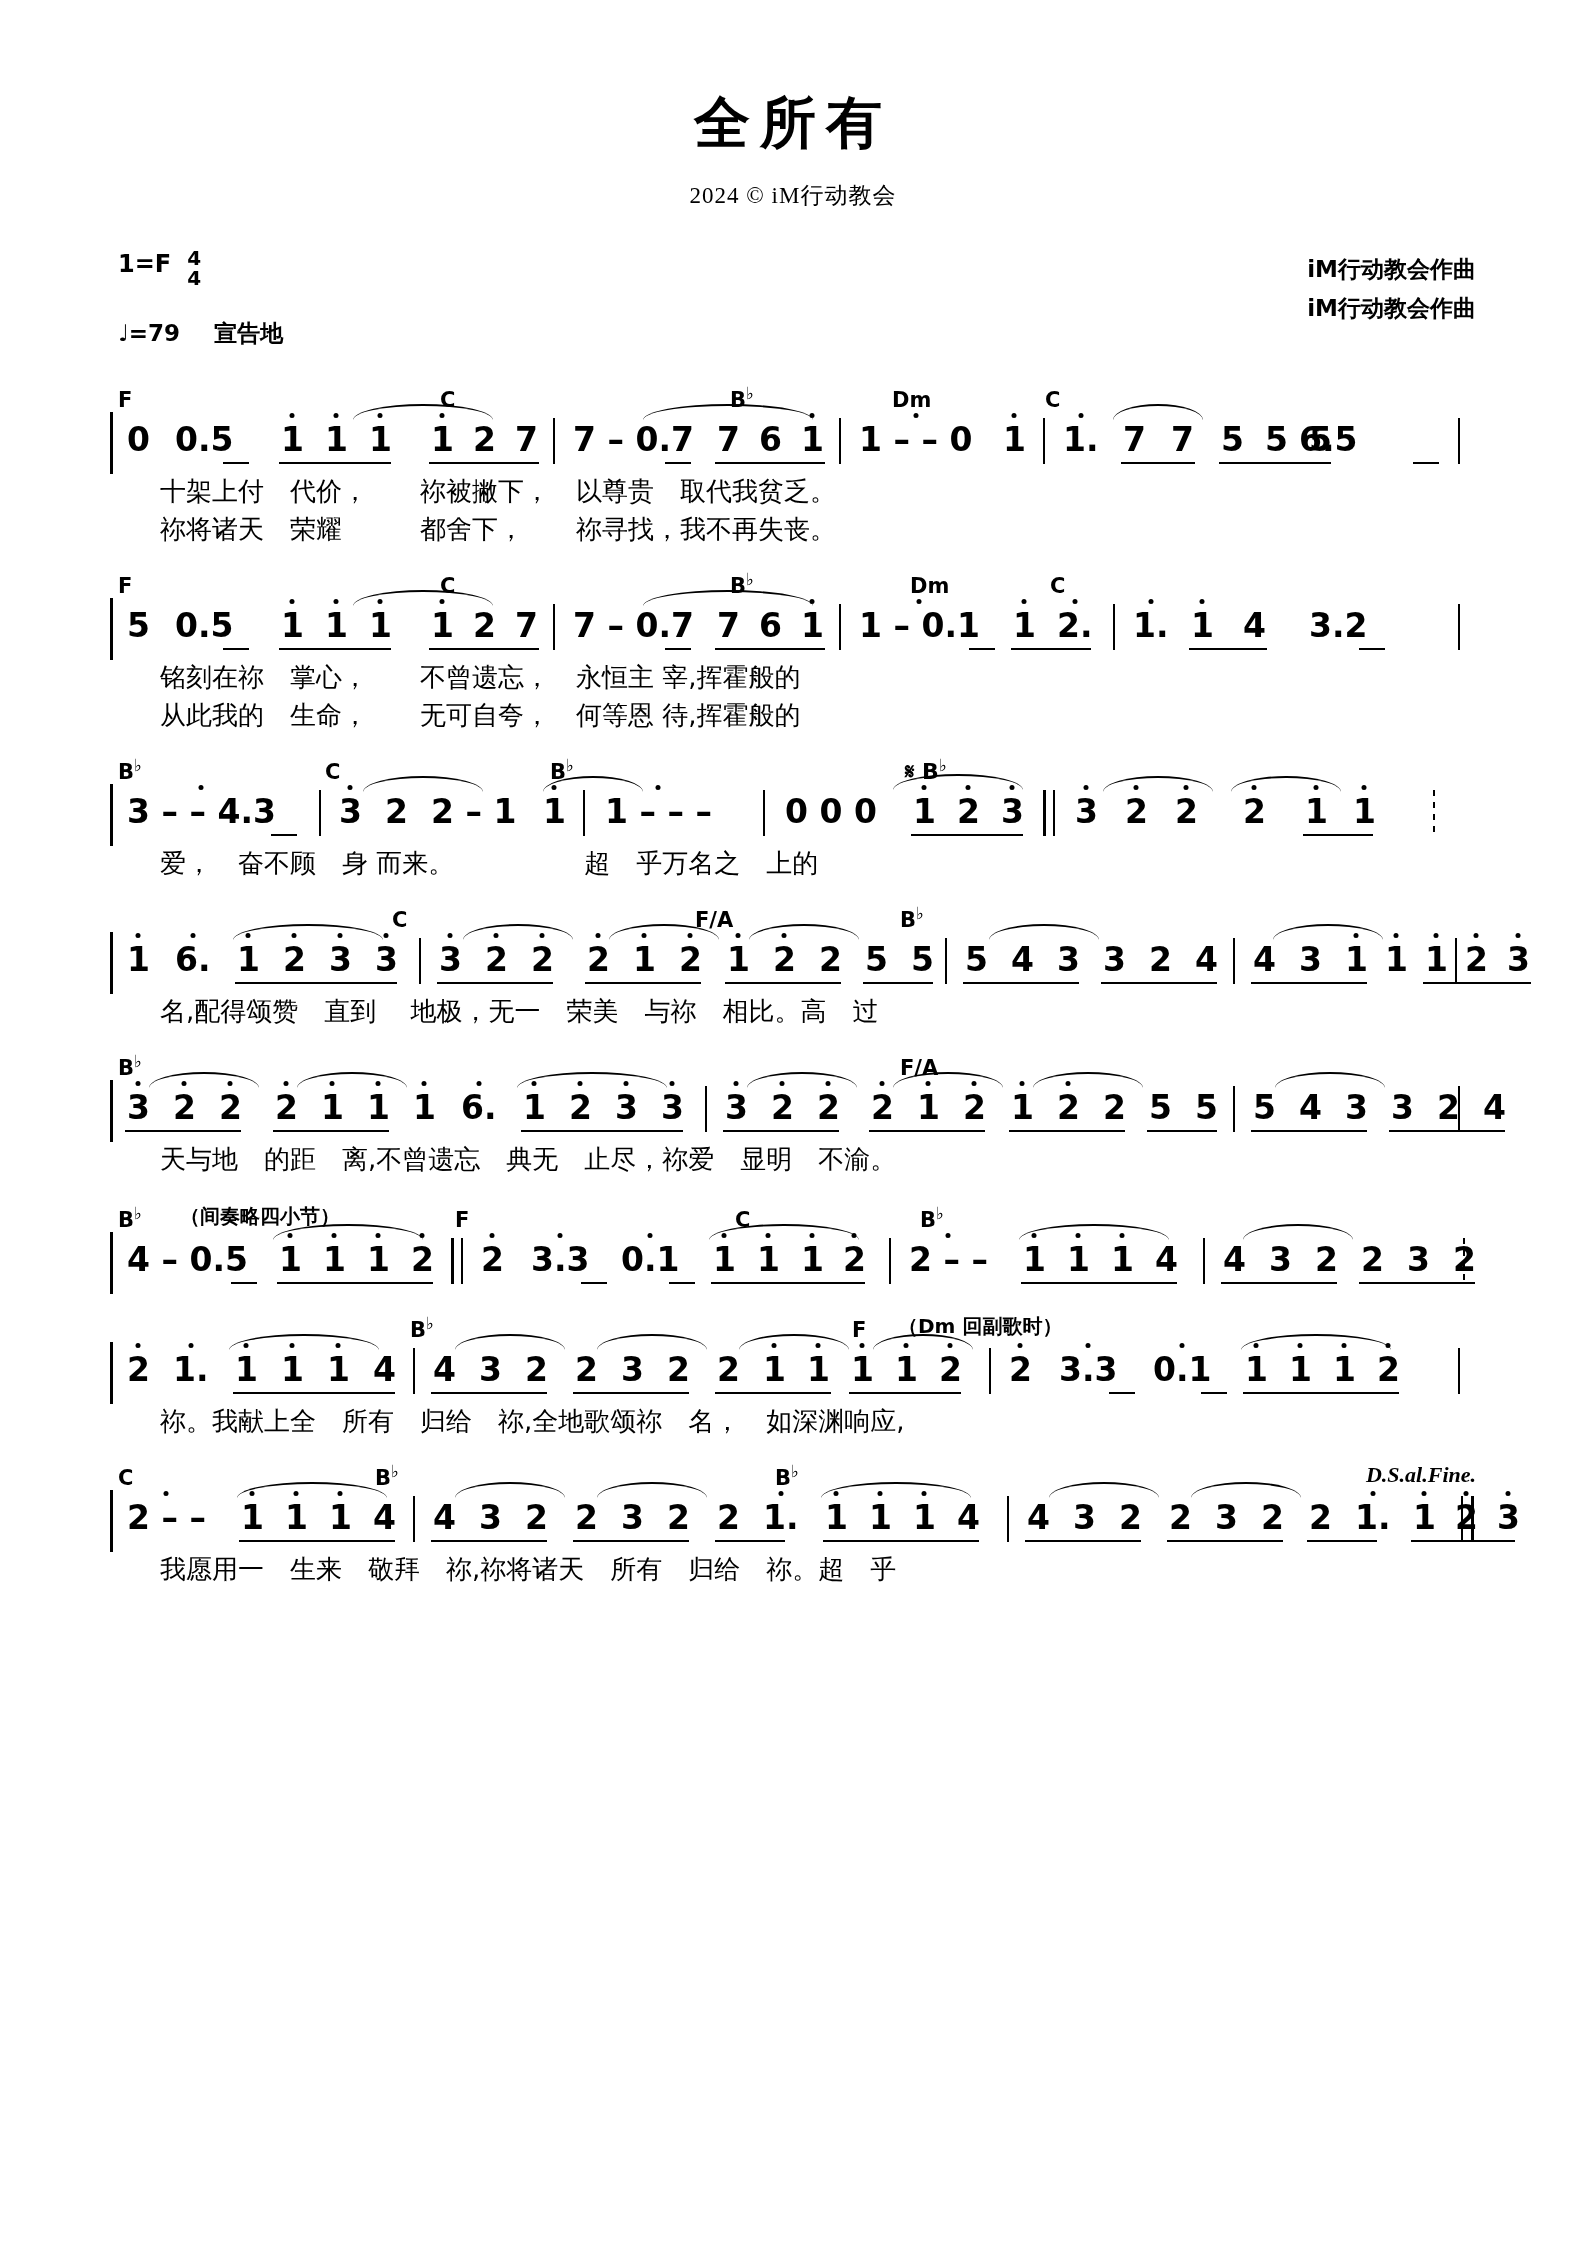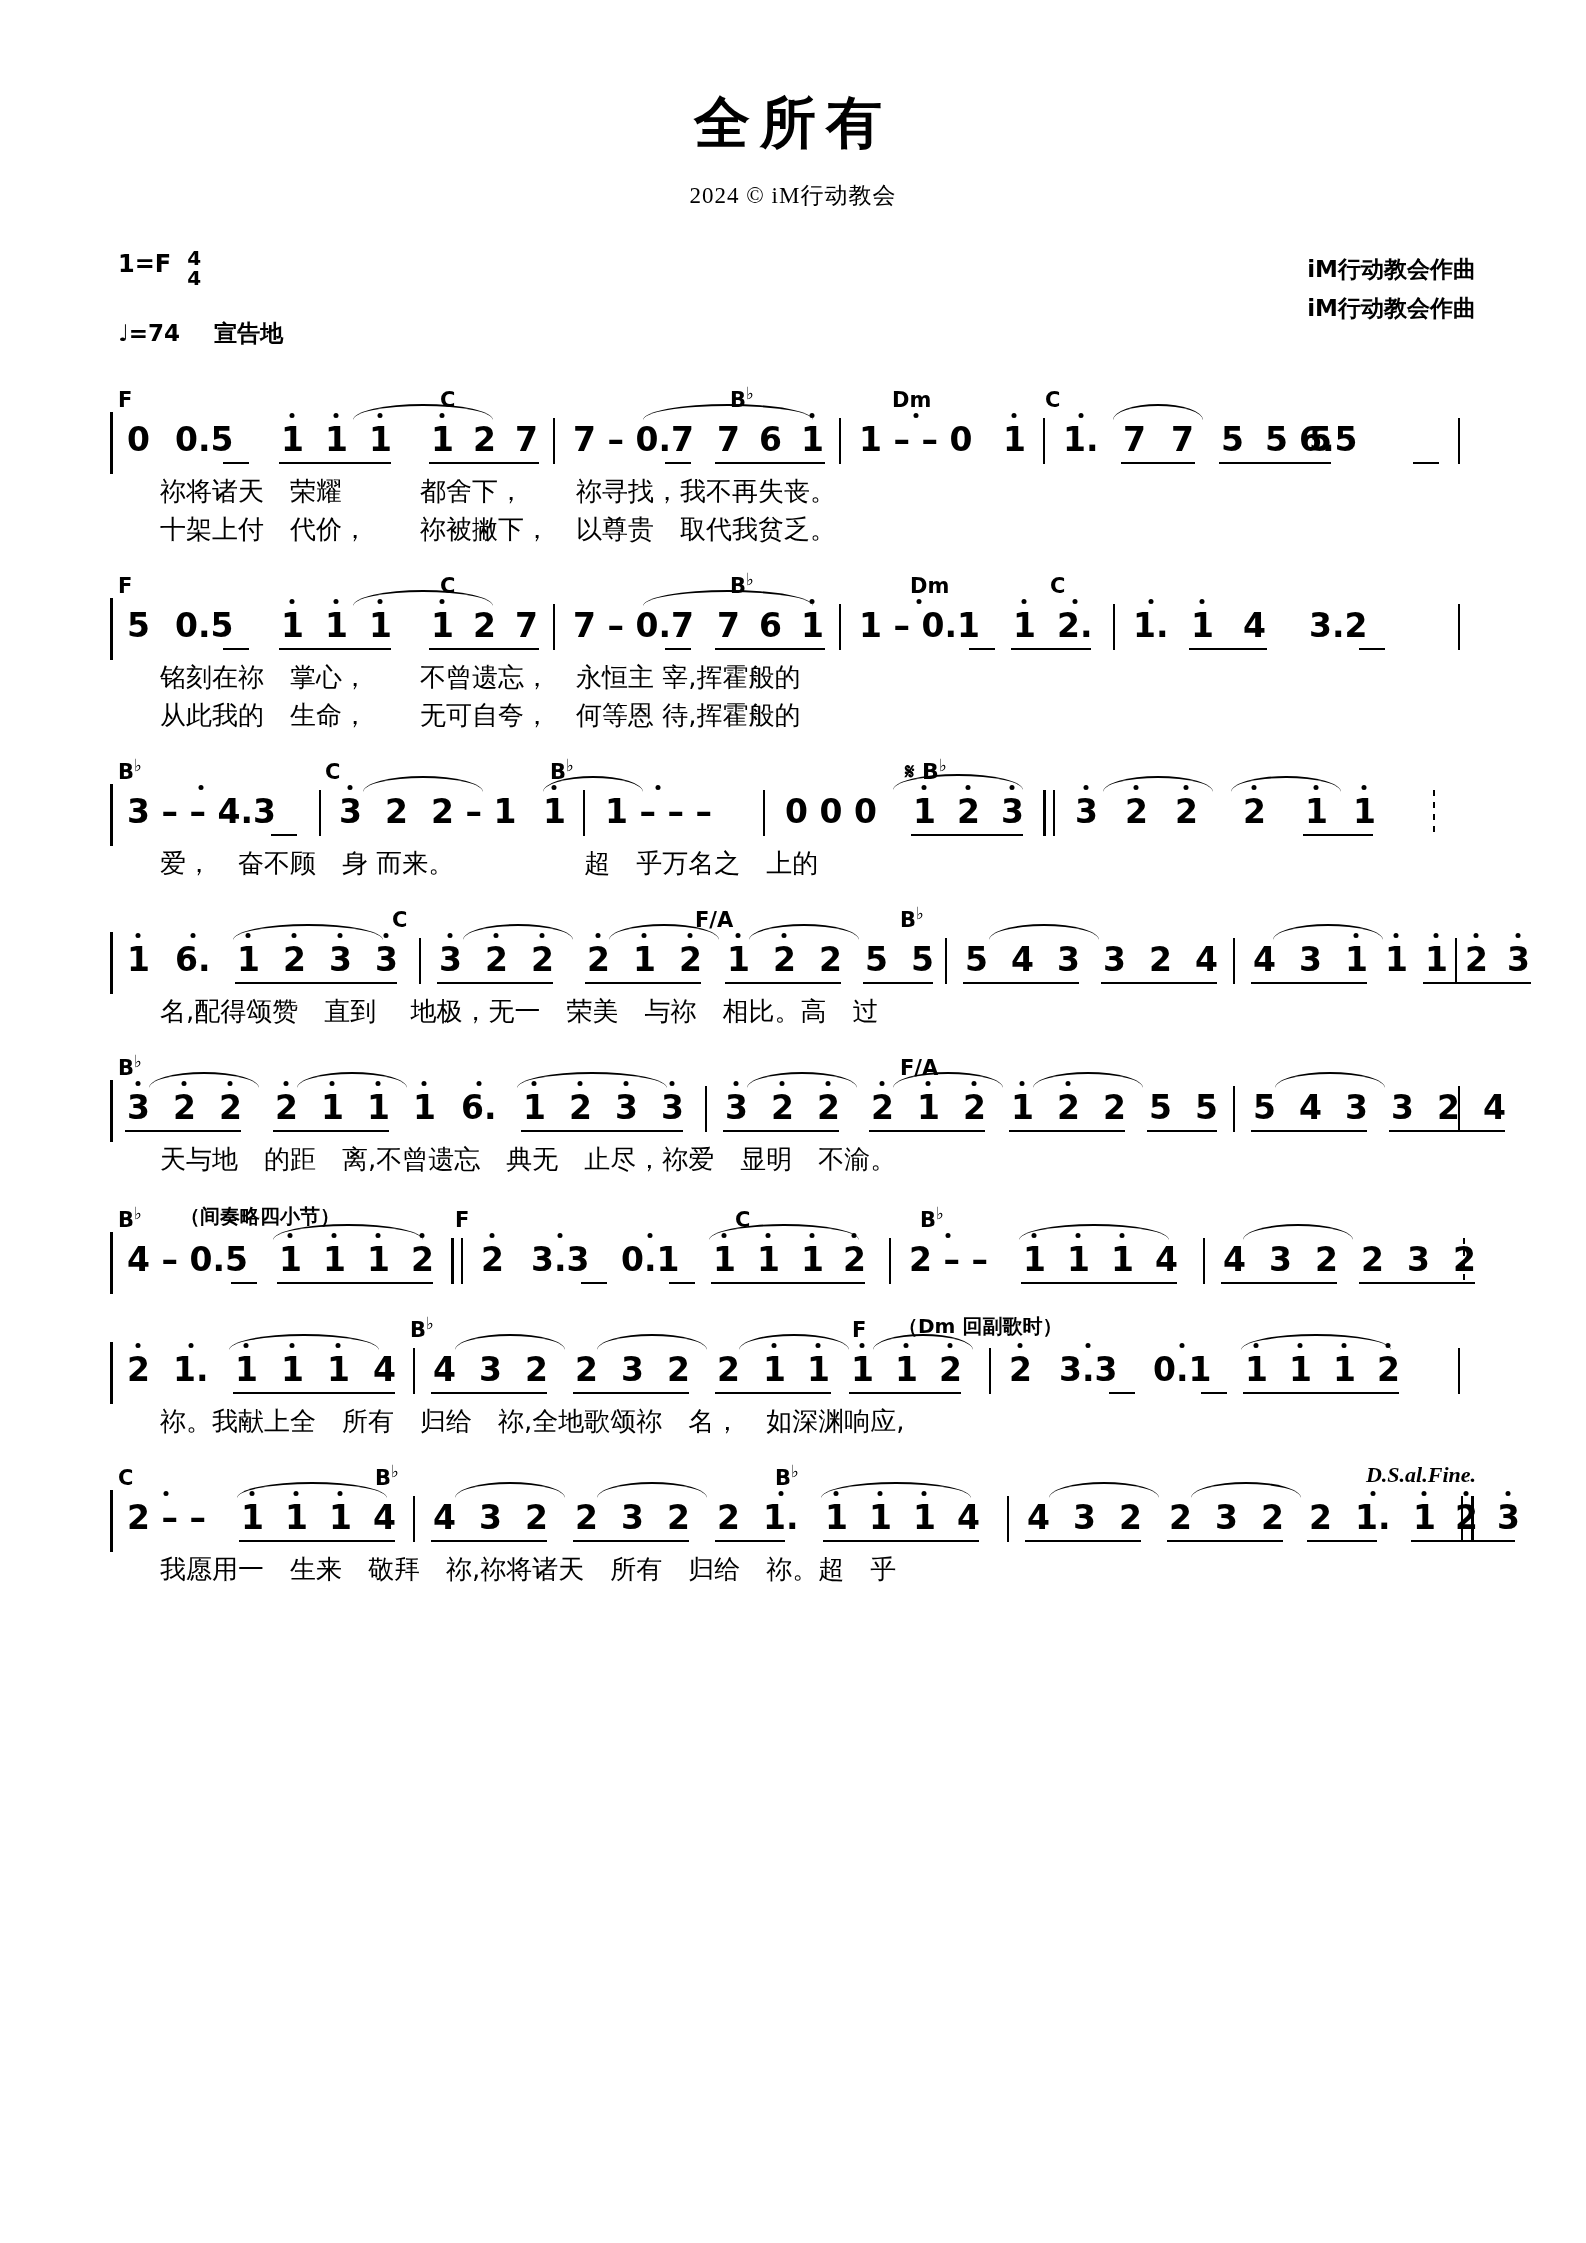--- a/index.html
+++ b/index.html
@@ -169,21 +169,21 @@
 
   <div class="meta-left">
     <div class="keyline">
       <span>1=F</span>
       <span class="timesig">
         <span>4</span>
         <span>4</span>
       </span>
     </div>
     <div class="tempo">
-      <span>♩=74</span>
+      <span>♩=79</span>
       <span class="style">宣告地</span>
     </div>
   </div>
 
   <div class="meta-right">
     <div>iM行动教会作曲</div>
     <div>iM行动教会作曲</div>
   </div>
 
   <div class="systems">
@@ -228,24 +228,24 @@
         <span class="note" style="left:1108px">5</span>
         <span class="note" style="left:1152px">5</span>
         <span class="note" style="left:1196px">5</span>
         <div class="underline1" style="left:1106px;top:50px;width:112px"></div>
         <span class="note" style="left:1186px">6.5</span>
         <div class="underline1" style="left:1300px;top:50px;width:26px"></div>
         <div class="slur" style="left:1000px;top:-8px;width:90px"></div>
         <div class="barline" style="left:1345px"></div>
       </div>
       <div class="lyric">
+        <span style="left:50px">十架上付　代价，　　祢被撇下，　以尊贵　取代我贫乏。</span>
+      </div>
+      <div class="lyric">
         <span style="left:50px">祢将诸天　荣耀　　　都舍下，　　祢寻找，我不再失丧。</span>
-      </div>
-      <div class="lyric">
-        <span style="left:50px">十架上付　代价，　　祢被撇下，　以尊贵　取代我贫乏。</span>
       </div>
     </div>
 
     <div class="system">
       <div class="chordrow">
         <span class="chord" style="left:8px">F</span>
         <span class="chord" style="left:330px">C</span>
         <span class="chord" style="left:620px">B<span class="flat">♭</span></span>
         <span class="chord" style="left:800px">Dm</span>
         <span class="chord" style="left:940px">C</span>

